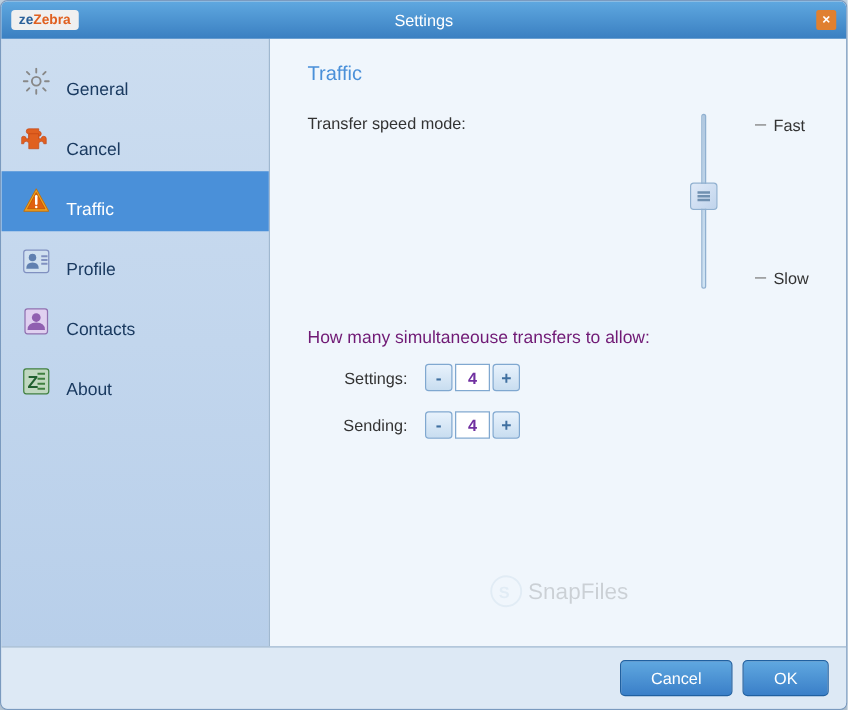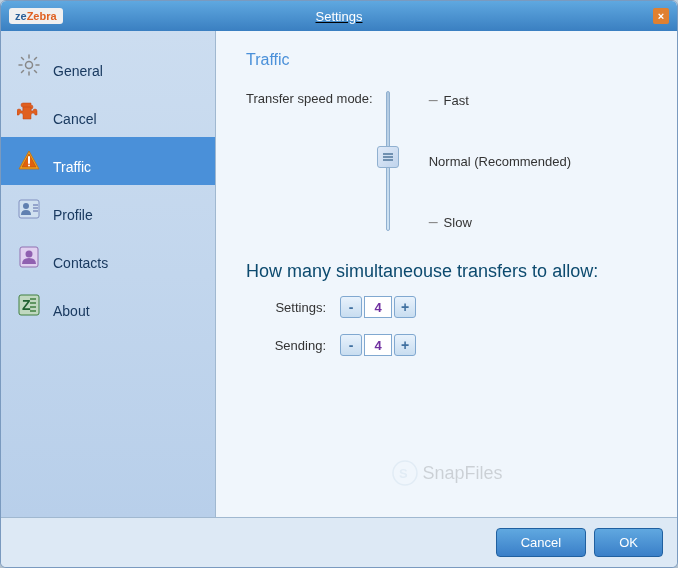--- a/index.html
+++ b/index.html
@@ -26,21 +26,20 @@
       overflow: hidden;
     }
     .titlebar {
       background: linear-gradient(to bottom, #5fa8e0, #3a7fc1);
       height: 30px;
       display: flex;
       align-items: center;
       justify-content: center;
       position: relative;
       border-radius: 5px 5px 0 0;
-      text-decoration: underline;
     }
     .titlebar-logo {
       position: absolute;
       left: 8px;
       background: #f0f0f0;
       border-radius: 3px;
       padding: 2px 6px;
       font-size: 11px;
       font-weight: bold;
       color: #2a6099;
@@ -130,20 +129,21 @@
     }
     .traffic-section {
       display: flex;
       flex-direction: column;
       gap: 10px;
     }
     .speed-row {
       display: flex;
       align-items: flex-start;
       margin-bottom: 10px;
+      justify-content: space-between;
     }
     .speed-label {
       color: #333;
       font-size: 13px;
       padding-top: 2px;
       white-space: nowrap;
     }
     .slider-track-area {
       display: flex;
       flex-direction: column;
@@ -198,22 +198,22 @@
       color: #333;
     }
     .slider-dash {
       color: #888;
       font-size: 16px;
     }
     .transfer-section {
       margin-top: 10px;
     }
     .transfer-title {
-      color: #0c4a6e;
-      font-size: 18px;
+      color: #701a75;
+      font-size: 14px;
       margin-bottom: 14px;
     }
     .transfer-row {
       display: flex;
       align-items: center;
       gap: 14px;
       margin-bottom: 16px;
     }
     .transfer-row-label {
       color: #333;
@@ -396,23 +396,20 @@
             <div class="slider-track-area">
               <div class="slider-track"></div>
               <div class="slider-thumb"></div>
             </div>
             <div class="slider-labels">
               <div class="slider-label-item">
                 <span class="slider-dash">–</span>
                 <span>Fast</span>
               </div>
               <div class="slider-label-item">
-                <span>Normal (Recommended)</span>
-              </div>
-              <div class="slider-label-item">
                 <span class="slider-dash">–</span>
                 <span>Slow</span>
               </div>
             </div>
           </div>
         </div>
 
         <div class="transfer-section">
           <div class="transfer-title">How many simultaneouse transfers to allow:</div>
 

